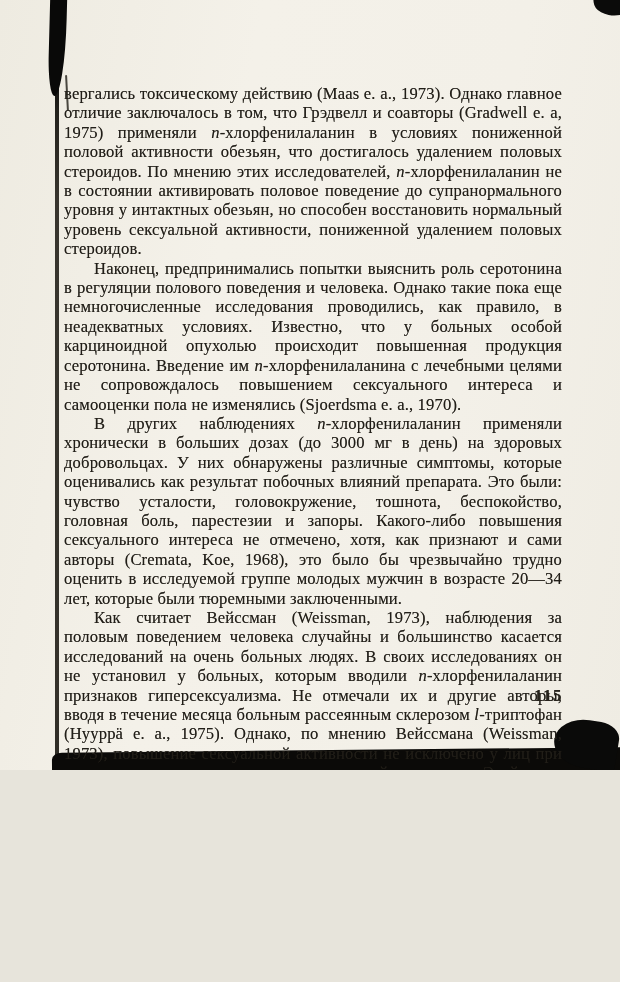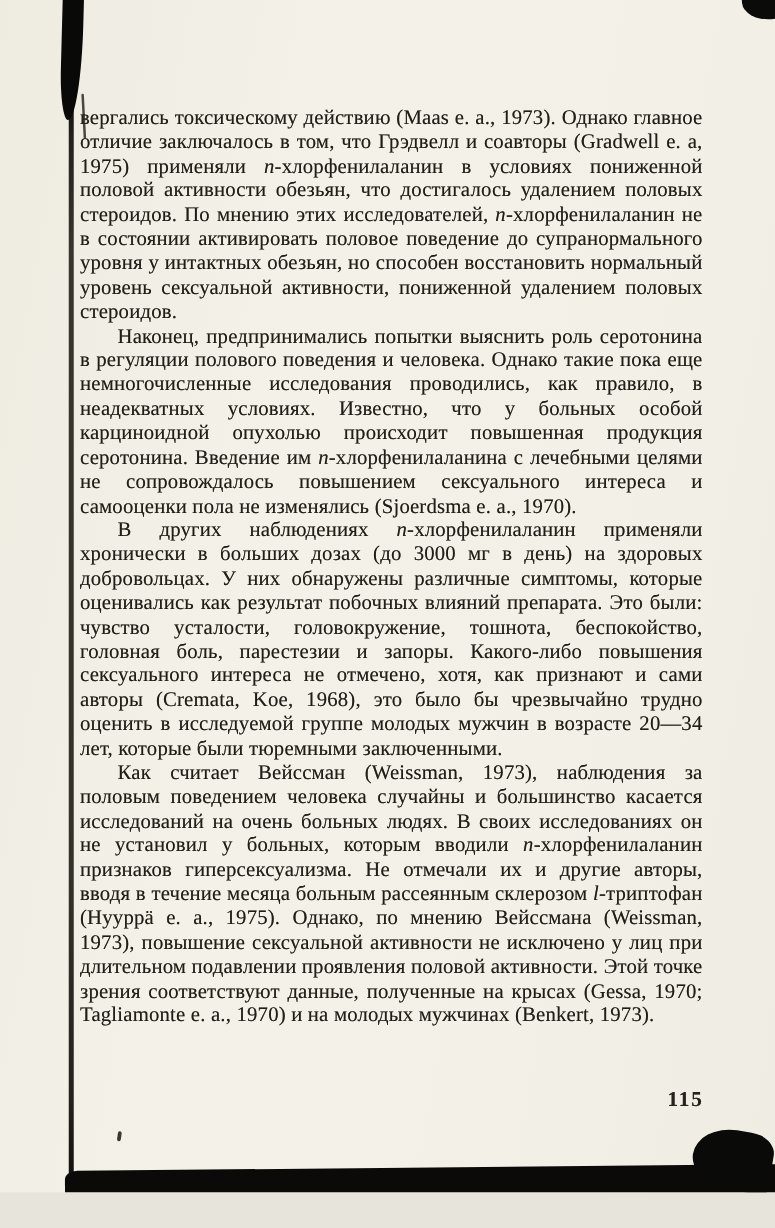--- a/index.html
+++ b/index.html
@@ -3,21 +3,21 @@
 <meta charset="utf-8">
 <style>
   html, body {
     margin: 0;
     padding: 0;
     background: #e7e4db;
   }
   .page {
     position: relative;
     width: 620px;
-    height: 954px;
+    height: 770px;
     overflow: hidden;
     background: linear-gradient(100deg, #eeebe1 0%, #f4f1e9 35%, #f3f0e8 70%, #efece3 100%);
     font-family: "Liberation Serif", "DejaVu Serif", serif;
   }
 
   
   .binding-line {
     position: absolute;
     left: 55px;
     top: 0;

